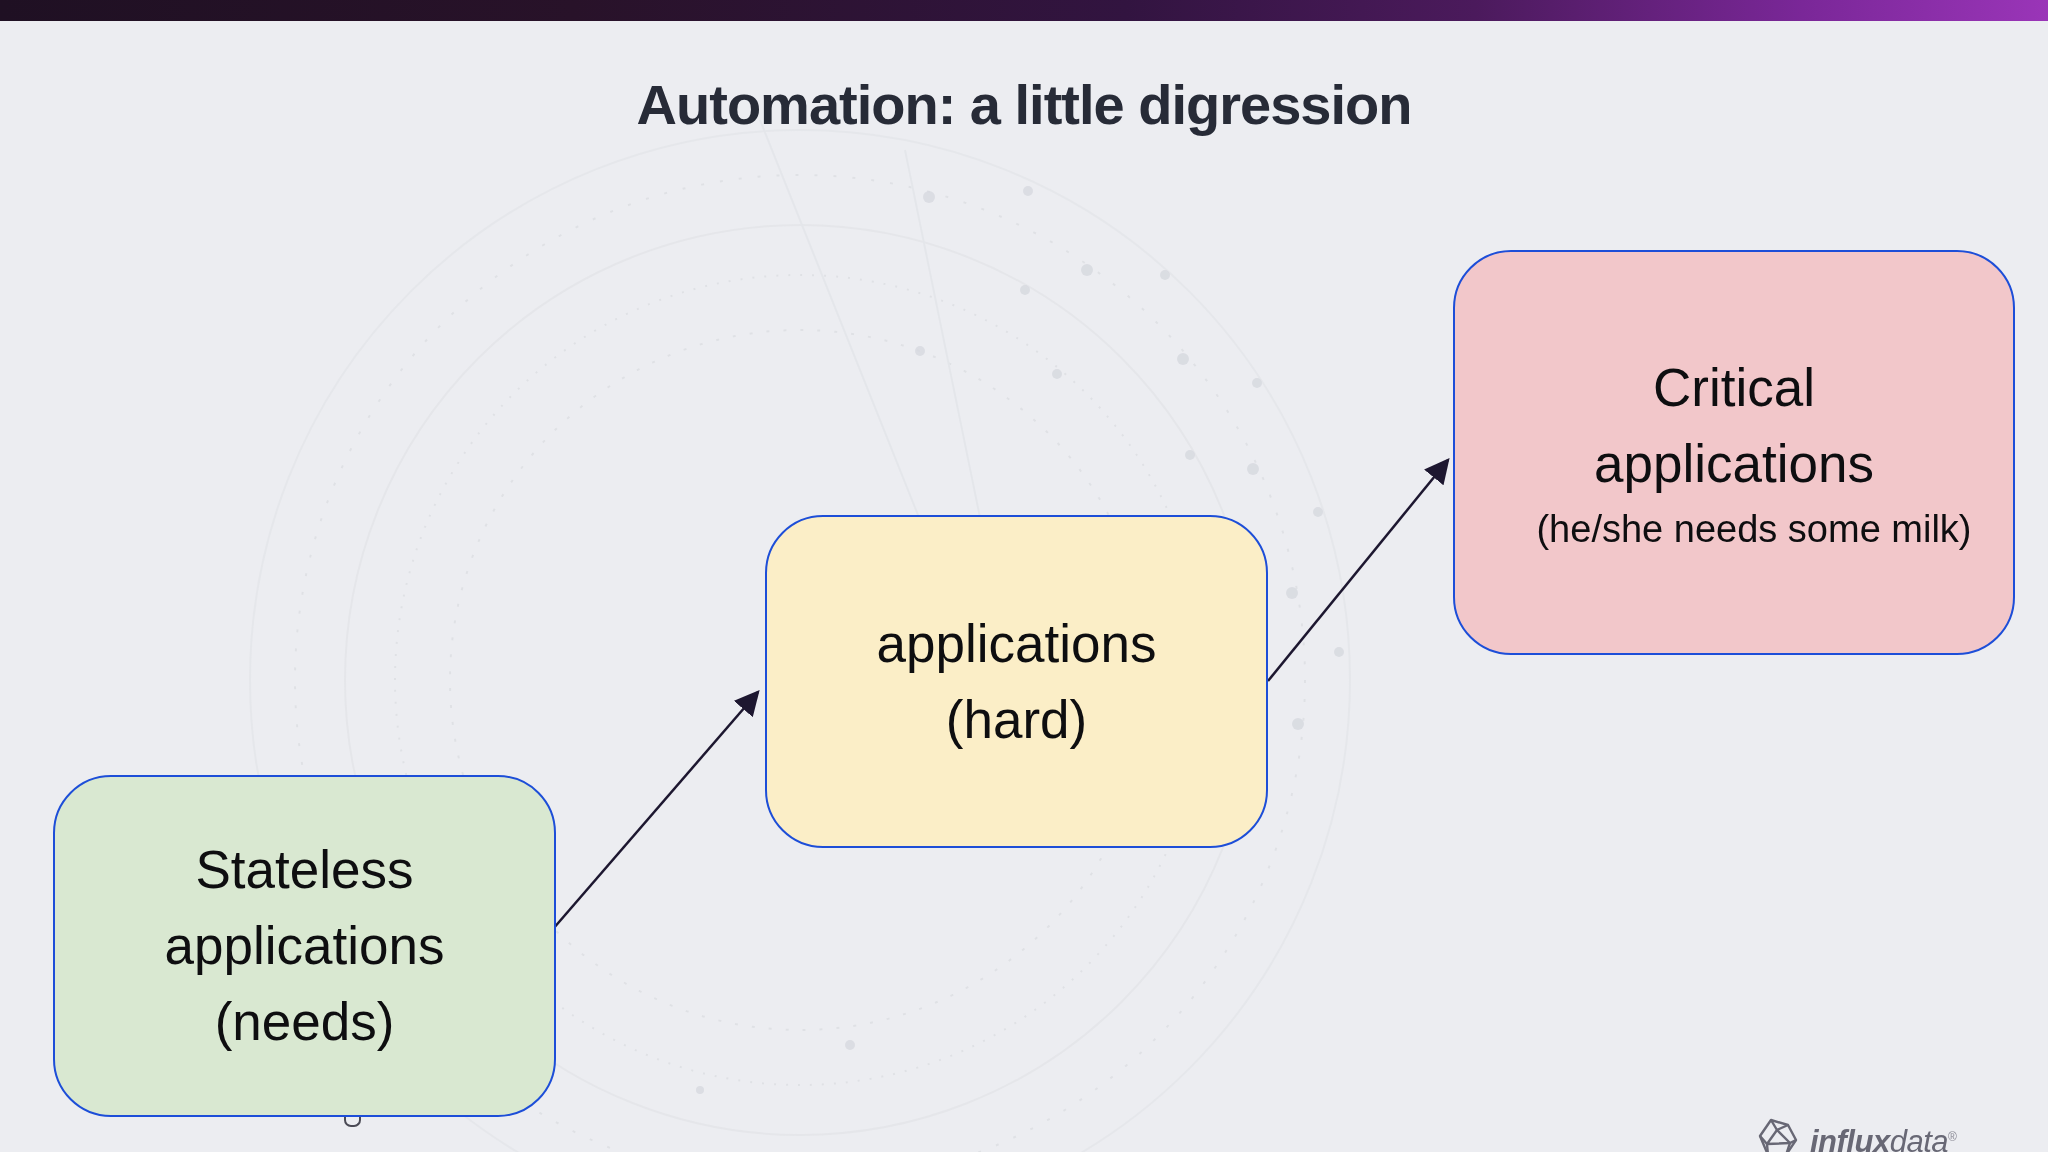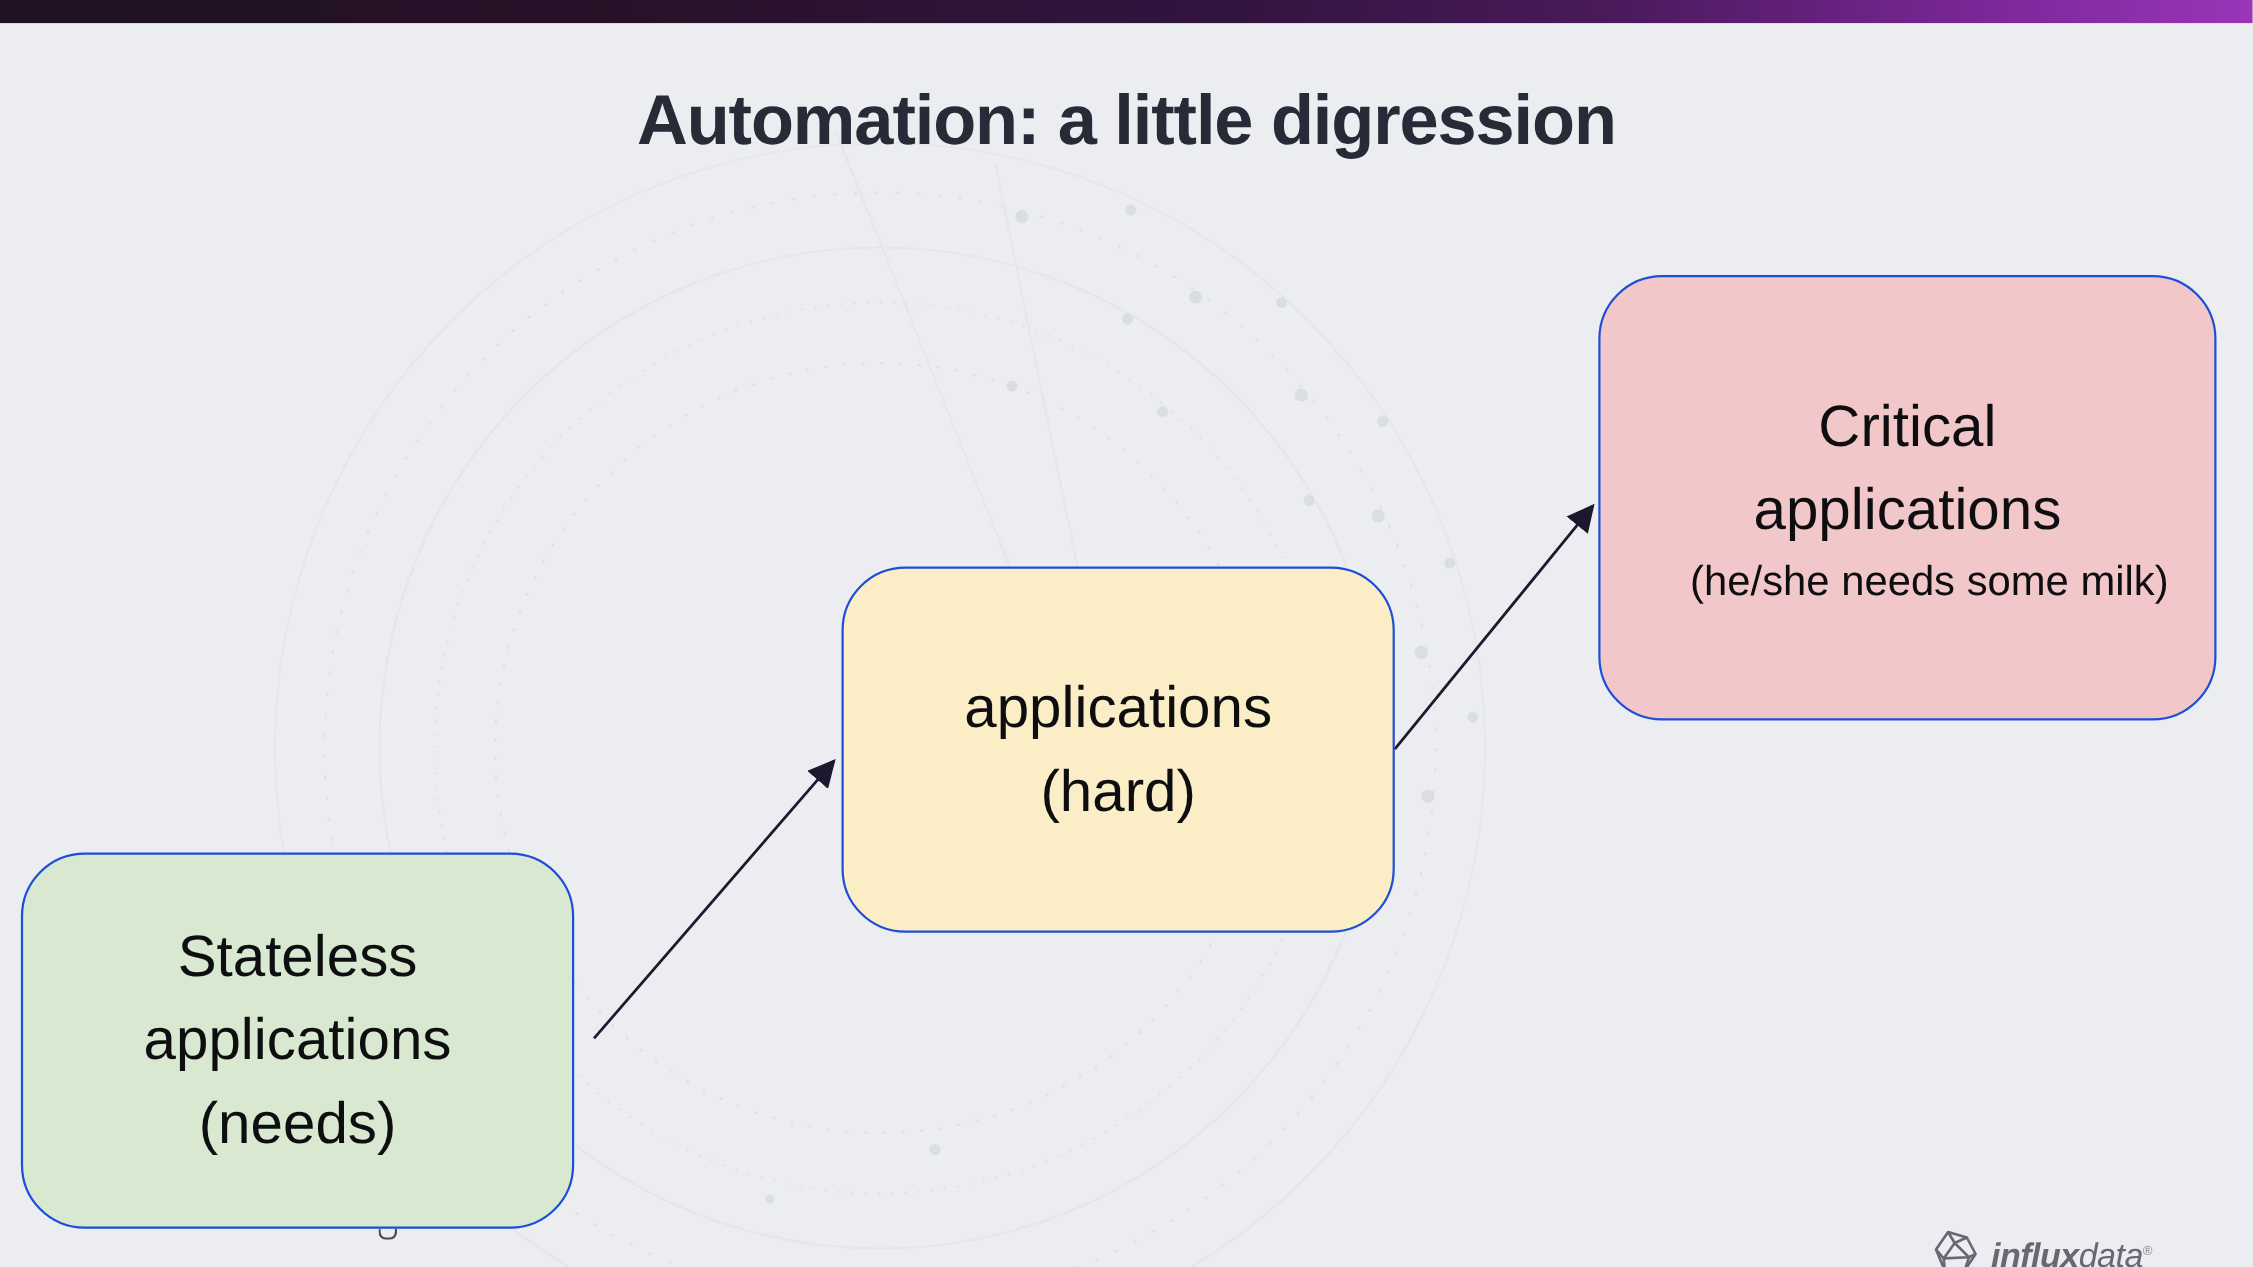--- a/index.html
+++ b/index.html
@@ -11,33 +11,33 @@
   
   .topbar{
     position:absolute;left:0;top:0;width:2048px;height:21px;
     background:linear-gradient(90deg,#1f1023 0%,#281229 28%,#321440 55%,#4b1a5c 72%,#7a2798 88%,#9a35b8 100%);
   }
   
   .bg-pattern{position:absolute;left:0;top:0;width:2048px;height:1152px;opacity:.6;pointer-events:none;}
   
   .title{
     position:absolute;left:0;top:72px;width:2048px;margin:0;
-    text-align:center;font-size:64px;font-weight:bold;letter-spacing:-1px;
+    text-align:center;font-size:56px;font-weight:bold;letter-spacing:-1px;
     color:#272b37;
   }
   
   .node{
     position:absolute;box-sizing:border-box;
     border:2px solid #1d4ed8;border-radius:58px;
     display:flex;flex-direction:column;align-items:center;justify-content:center;
     color:#0e0e10;text-align:center;
   }
   .node-line{display:block;font-size:53px;line-height:76px;}
   .node-note{display:block;font-size:38px;line-height:54px;margin-left:40px;}
-  .node-stateless{left:19px;top:775px;width:503px;height:342px;}
+  .node-stateless{left:53px;top:775px;width:503px;height:342px;}
   .node-stateful{left:765px;top:515px;width:503px;height:333px;}
   .node-critical{left:1453px;top:250px;width:562px;height:405px;}
   .connectors{position:absolute;left:0;top:0;width:2048px;height:1152px;pointer-events:none;}
   
   .artifact-ring{
     position:absolute;left:344px;top:1117px;width:13px;height:8px;
     border:2px solid #4a4a55;border-top:none;border-radius:0 0 7px 7px;
   }
   
   .logo{

